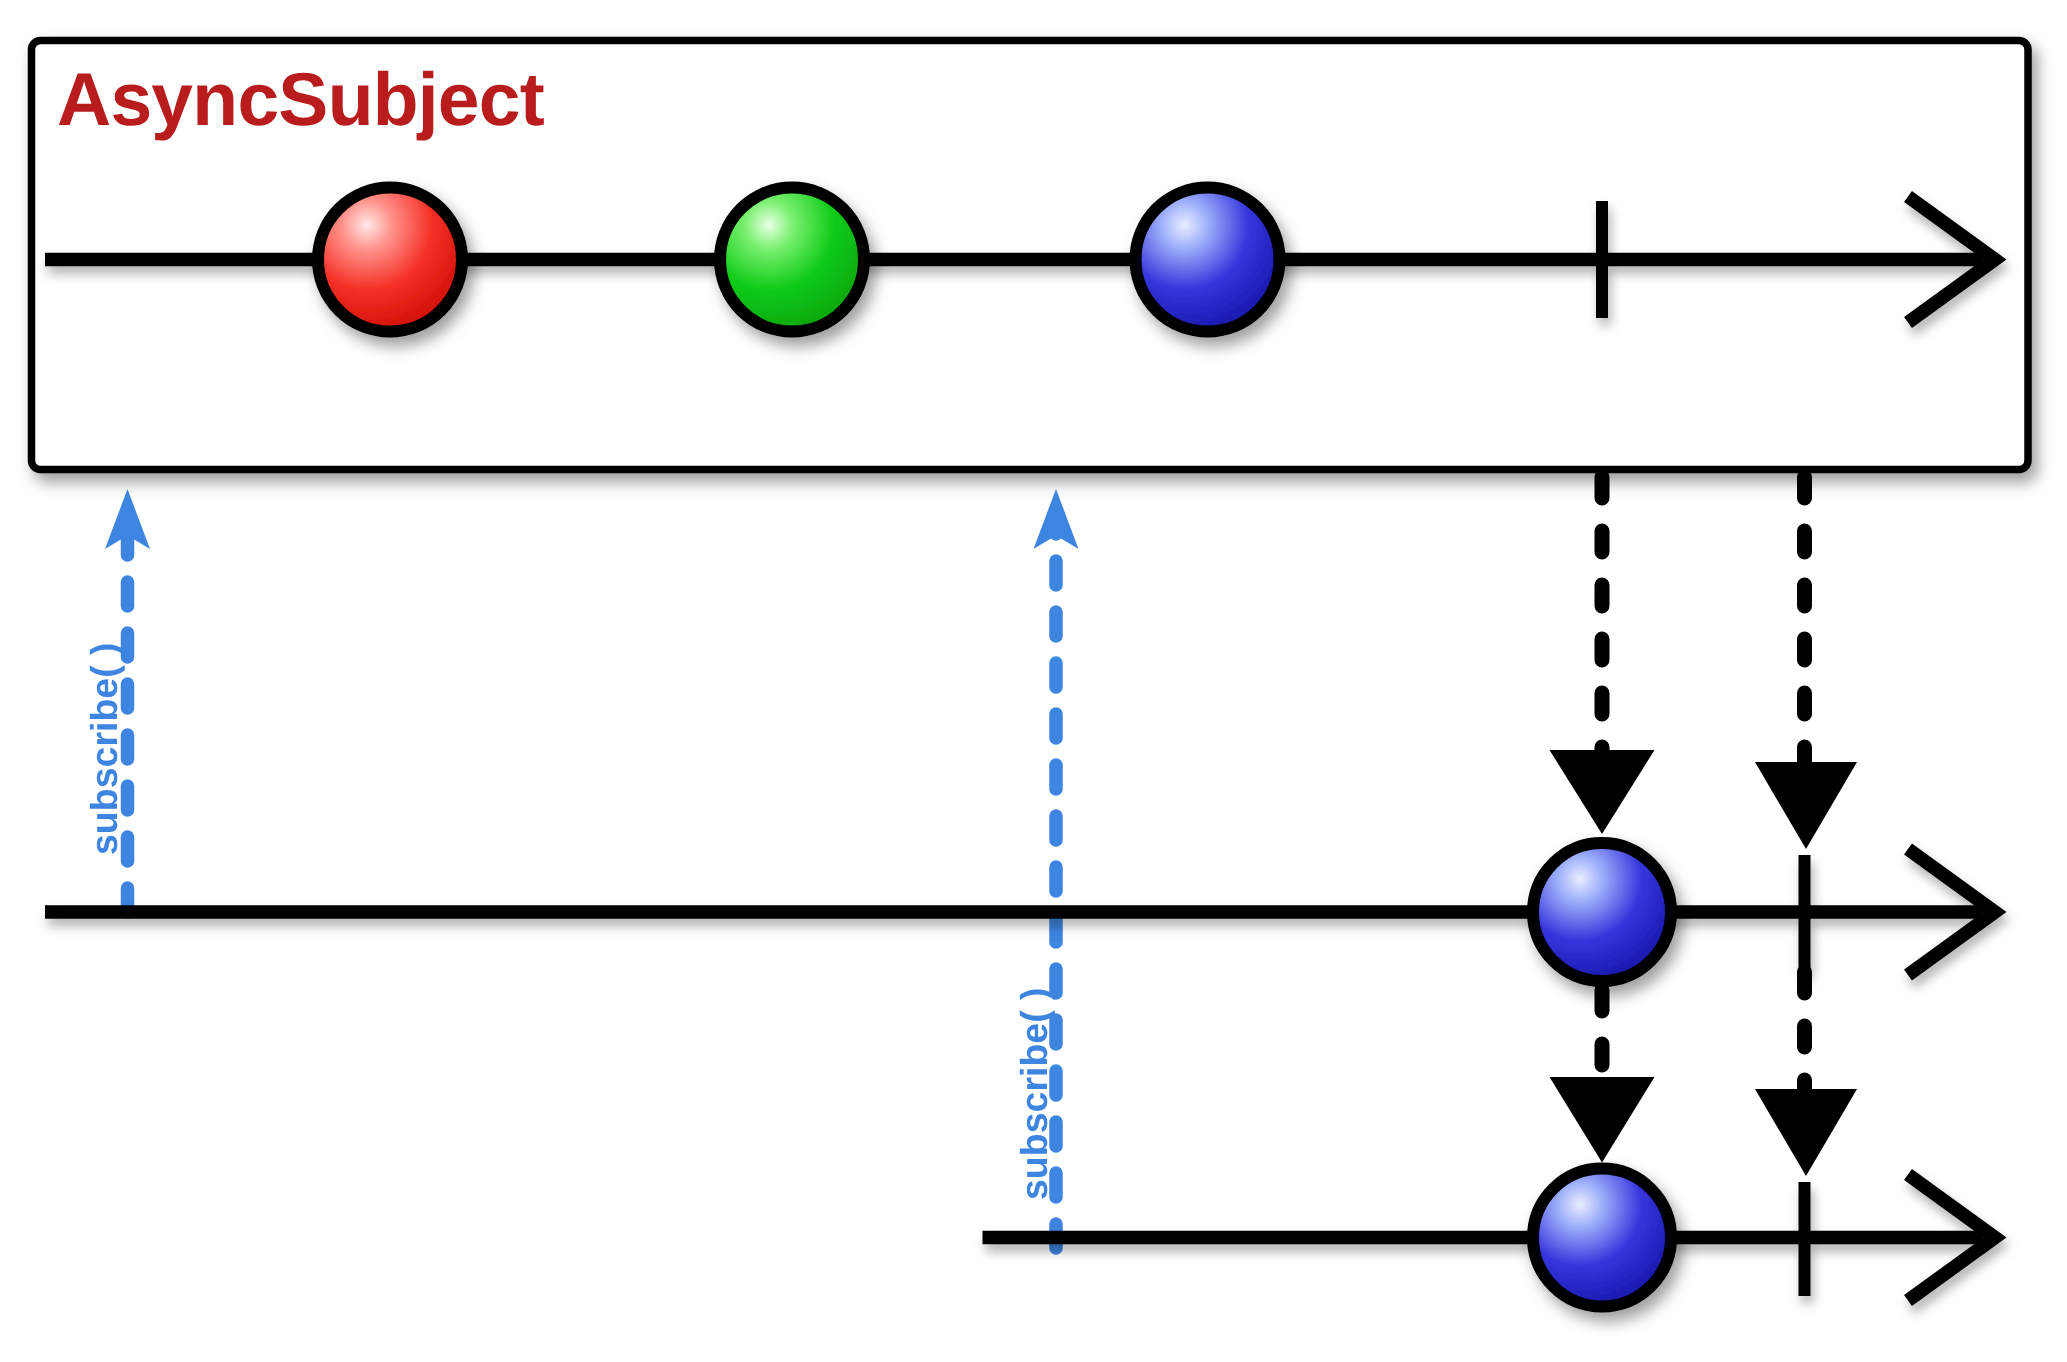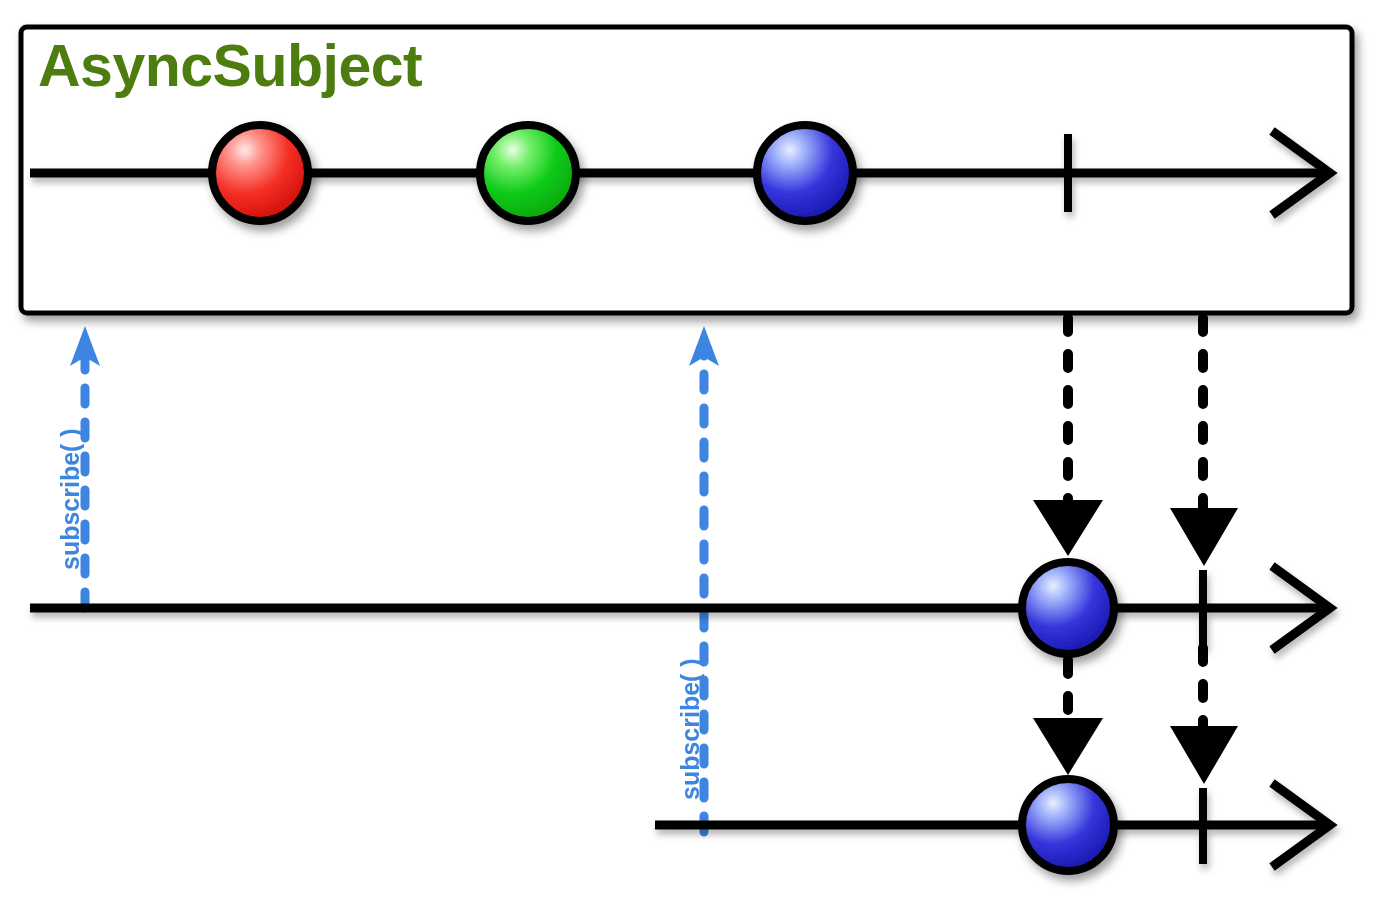--- a/index.html
+++ b/index.html
@@ -25,23 +25,23 @@
     width: 1378px;
     height: 908px;
     display: block;
   }
   .diagram-title {
     position: absolute;
     left: 38px;
     top: 40px;
     font-family: "Liberation Sans", sans-serif;
     font-weight: bold;
-    font-size: 59px;
+    font-size: 50px;
     line-height: 52px;
-    color: #4d7c0f;
+    color: #b91c1c;
     letter-spacing: -0.5px;
     white-space: nowrap;
   }
   .subscribe-label {
     position: absolute;
     font-family: "Liberation Sans", sans-serif;
     font-weight: bold;
     font-size: 25px;
     color: #3d85e0;
     white-space: nowrap;

